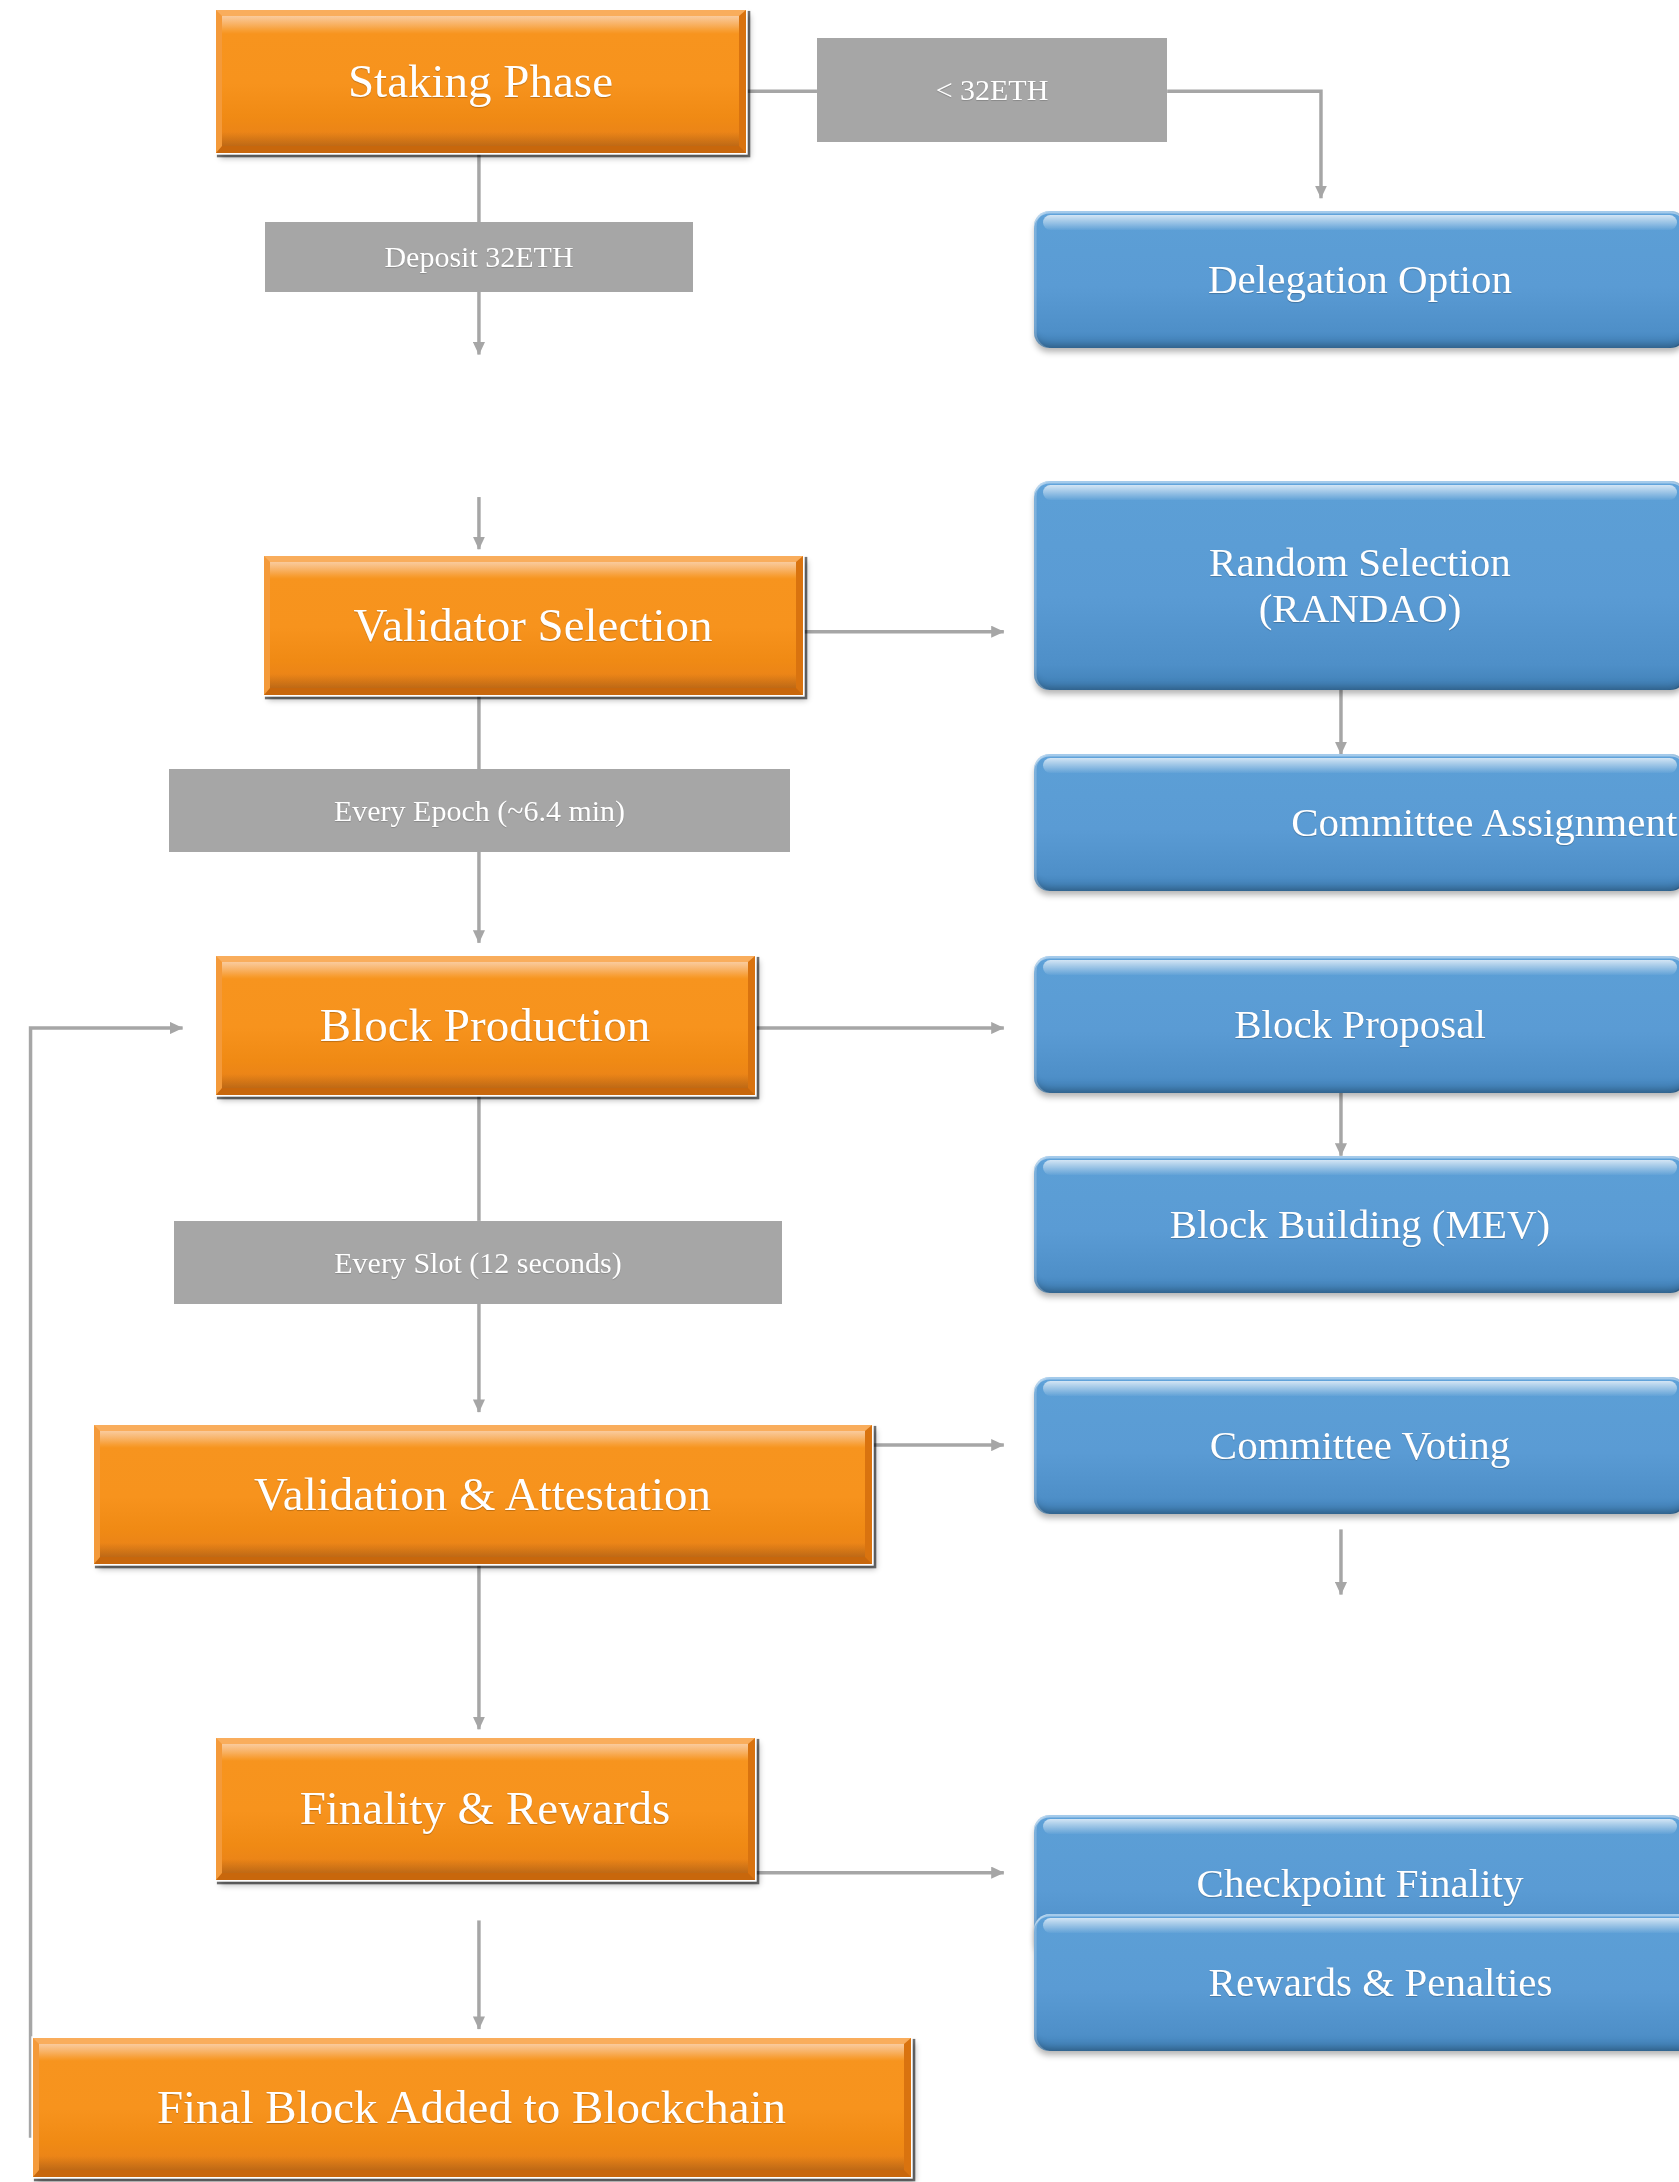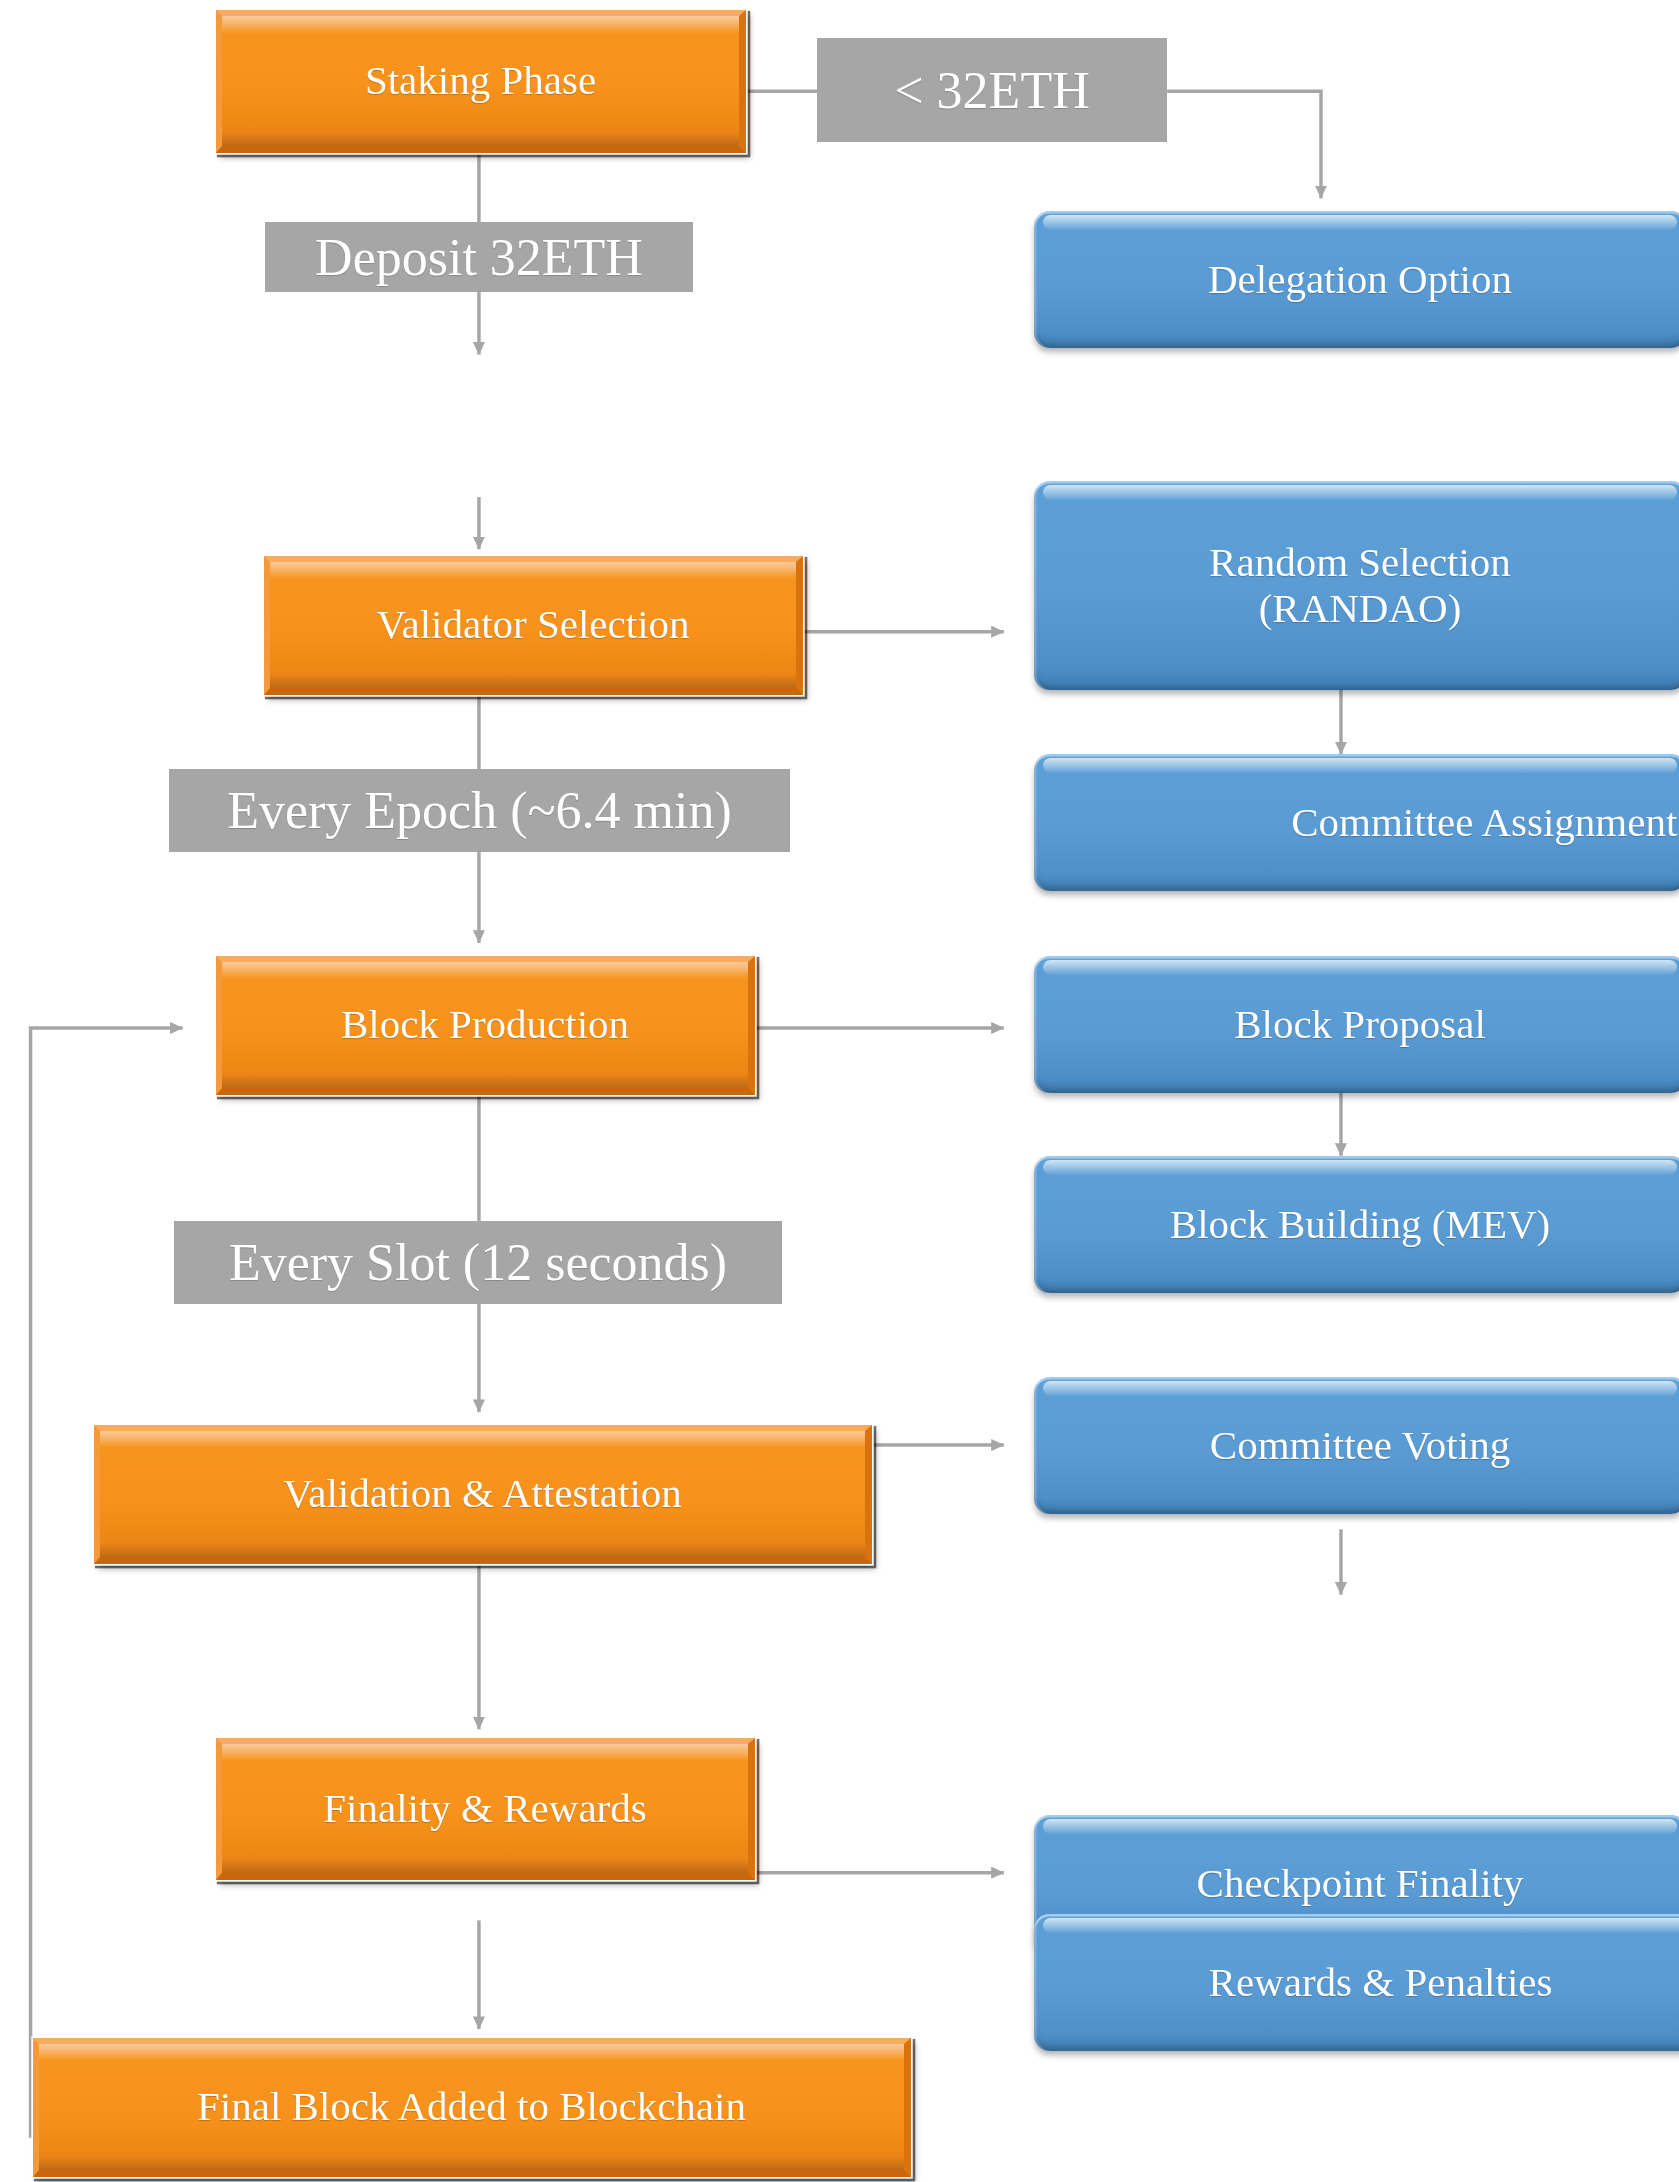--- a/index.html
+++ b/index.html
@@ -32,21 +32,21 @@
     background:linear-gradient(to bottom,
         #f59b42 0%, #f7941e 11%, #f7931d 52%, #f08a14 78%, #e8801a 100%);
     border-top:6px solid #f9ad5c;
     border-left:6px solid #f49a3a;
     border-right:7px solid #d9730f;
     border-bottom:7.8px solid #c8670c;
     box-shadow:
        0 0 0 1.7px #ffffff,
        2.6px 2.6px 0 1.7px rgba(0,0,0,.55),
        4.3px 5.2px 6px rgba(0,0,0,.30);
-    font-size:41px;
+    font-size:47px;
   }
   .orange::before{
     content:"";position:absolute;left:0;right:0;top:0;height:17.4px;
     background:linear-gradient(to bottom,rgba(255,255,255,.48),rgba(255,255,255,0));
     pointer-events:none;
   }
   .orange::after{
     content:"";position:absolute;left:0;right:0;bottom:0;height:14px;
     background:linear-gradient(to top,rgba(0,0,0,.18),rgba(0,0,0,0));
     pointer-events:none;
@@ -72,21 +72,21 @@
     background:linear-gradient(to bottom,rgba(255,255,255,.72),rgba(255,255,255,.04));
     pointer-events:none;
   }
 
   
   .greylabel{
     position:absolute;z-index:4;
     background:#a6a6a6;
     color:#ffffff;
     display:flex;align-items:center;justify-content:center;
-    font-size:52px;
+    font-size:30px;
     text-shadow:0 0.9px 0.9px rgba(0,0,0,.18);
     box-sizing:border-box;
     white-space:nowrap;
   }
 </style>
 </head>
 <body>
 
 <div id="stage">
 

